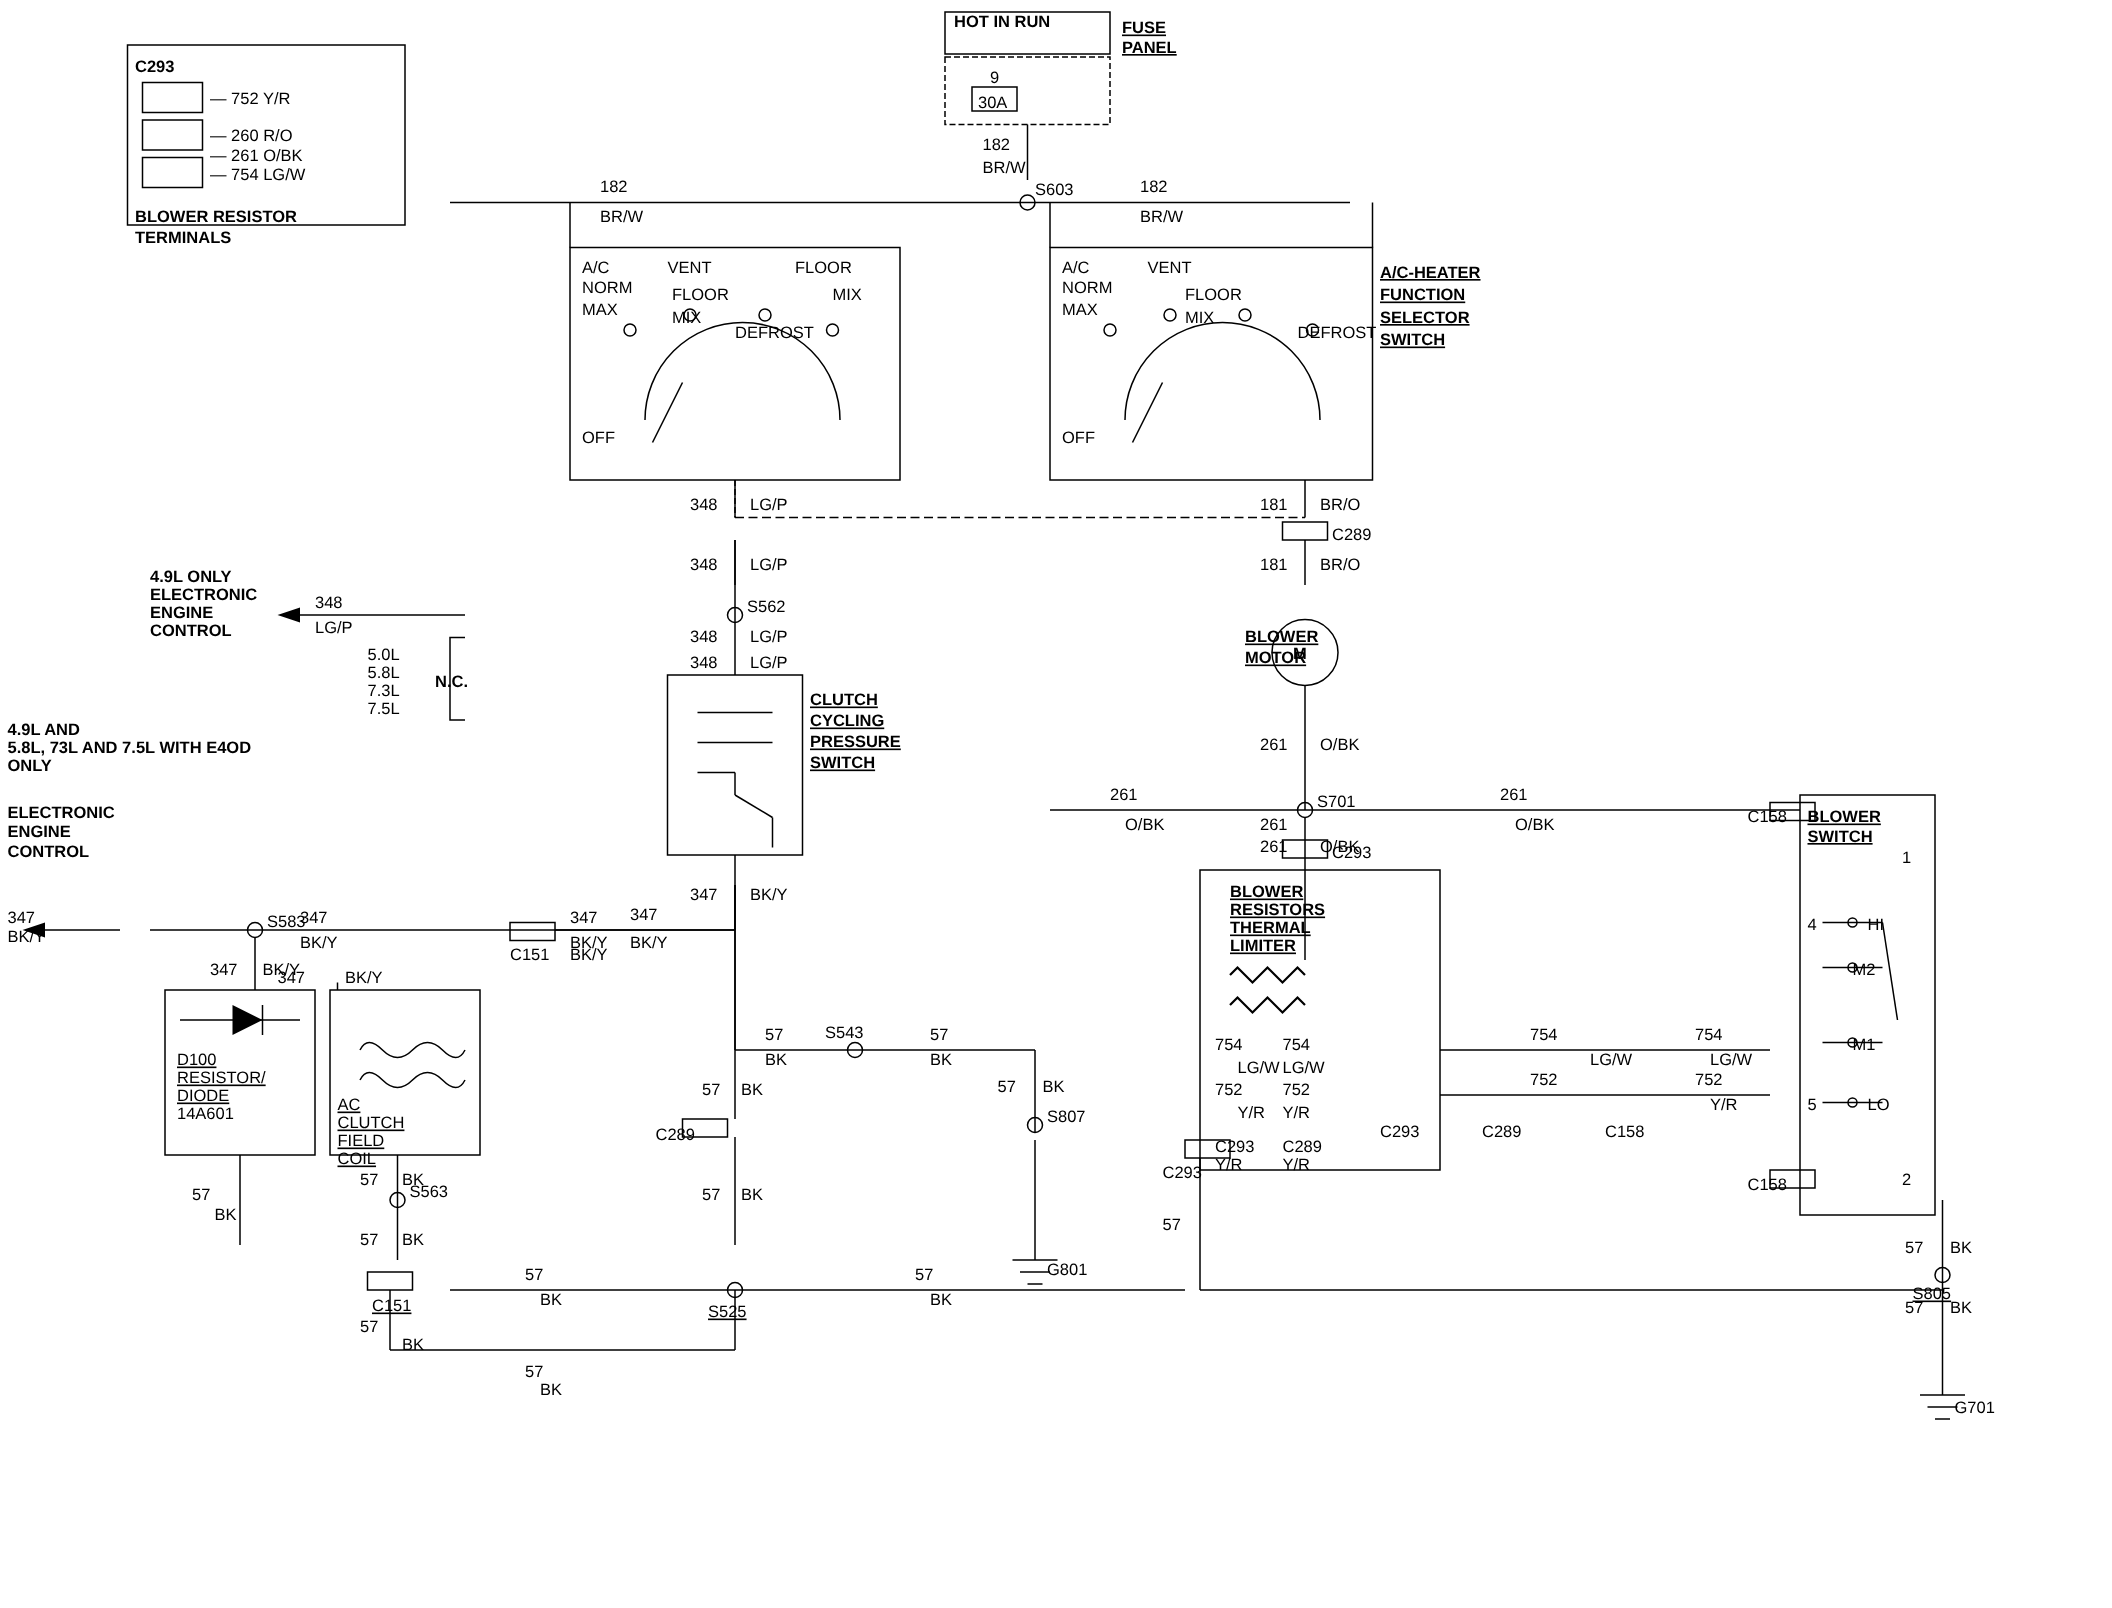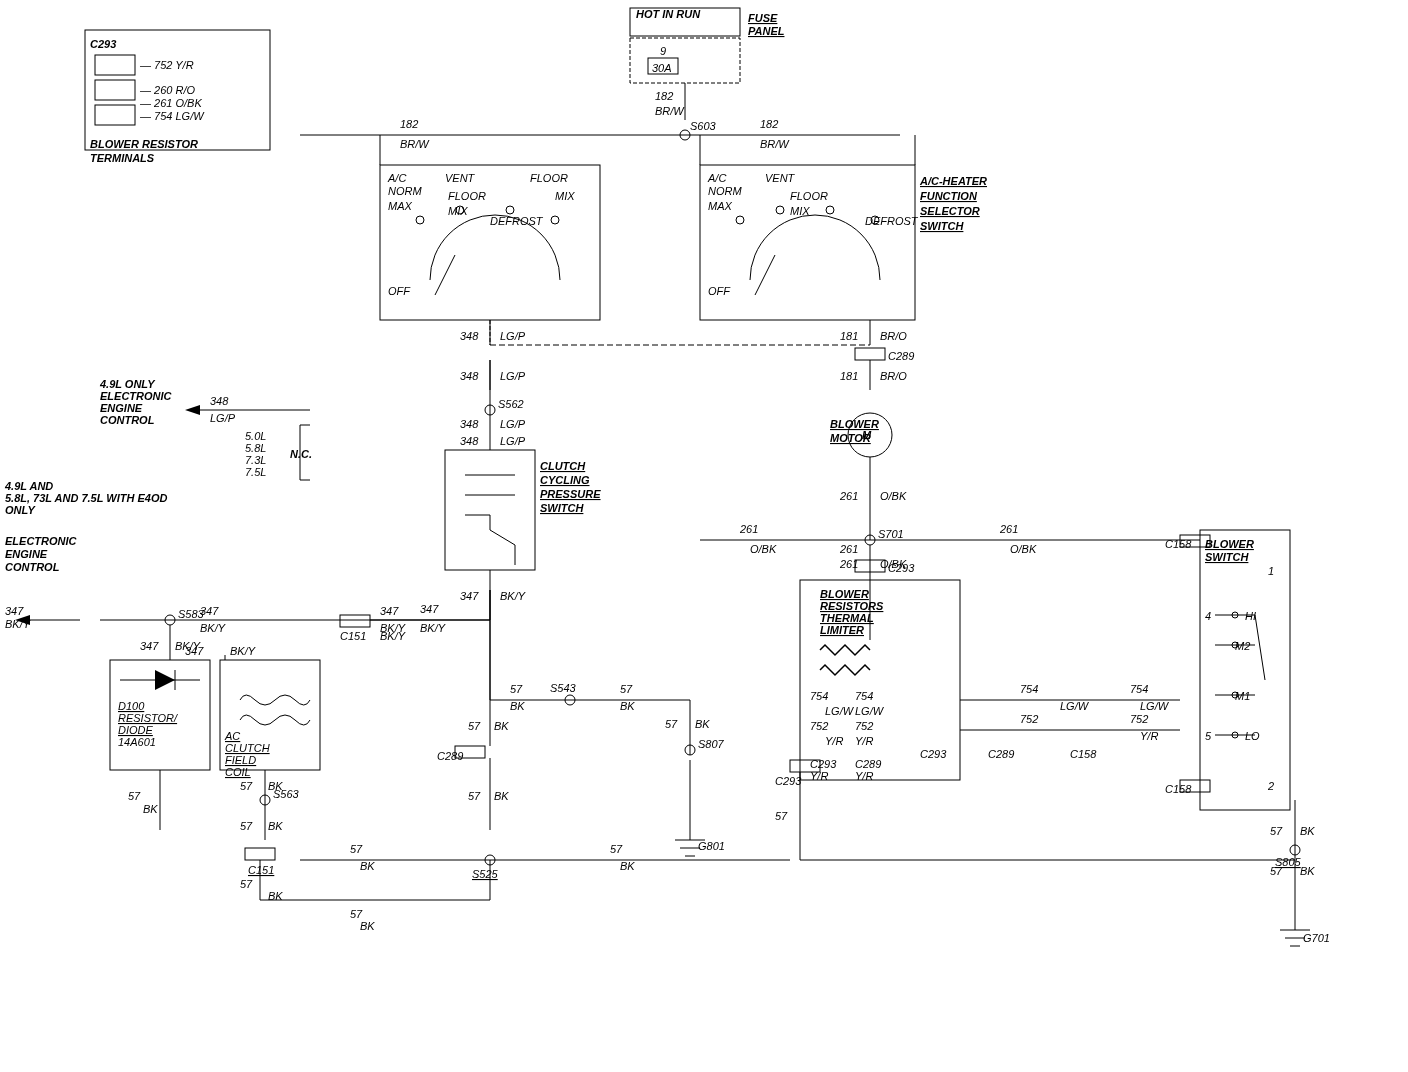--- a/index.html
+++ b/index.html
@@ -9,21 +9,20 @@
       width: 1408px;
       height: 1072px;
       overflow: hidden;
       position: relative;
     }
     #diagram-container {
       position: relative;
       width: 1408px;
       height: 1072px;
       background: #fff;
-      font-style: italic;
     }
     svg {
       position: absolute;
       top: 0; left: 0;
       width: 1408px;
       height: 1072px;
     }
     text {
       font-family: Arial, sans-serif;
       font-size: 11px;

